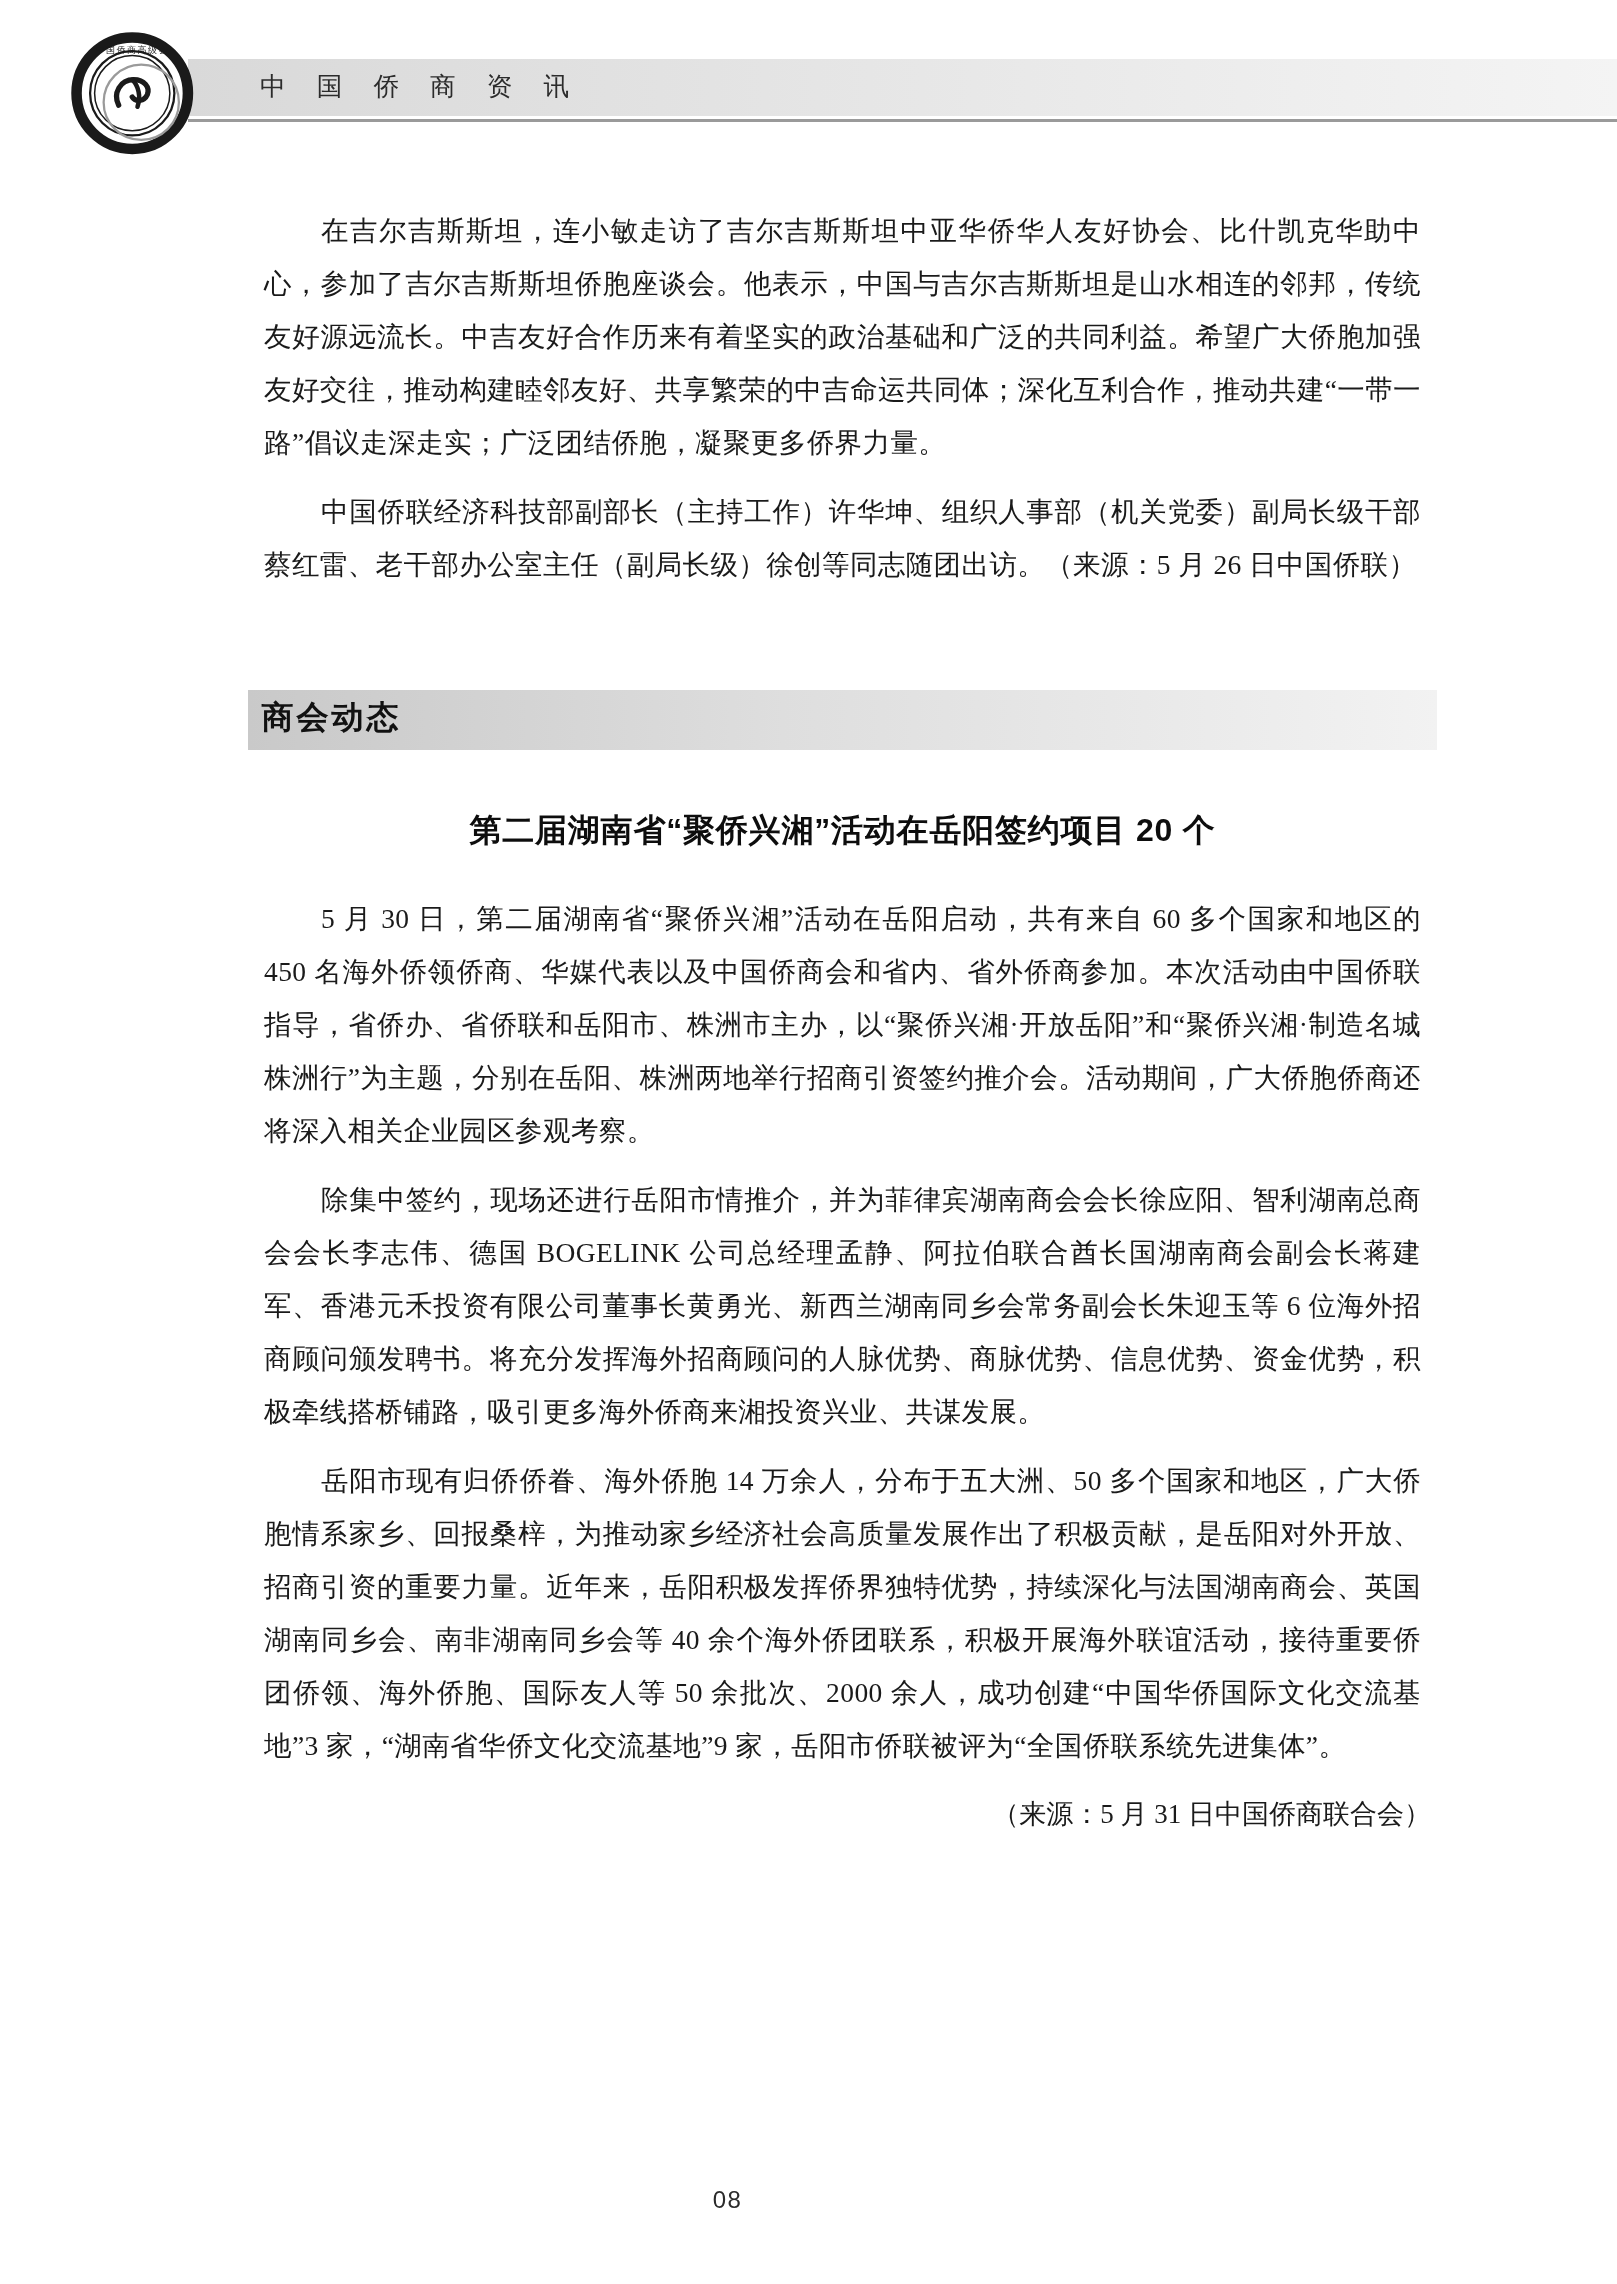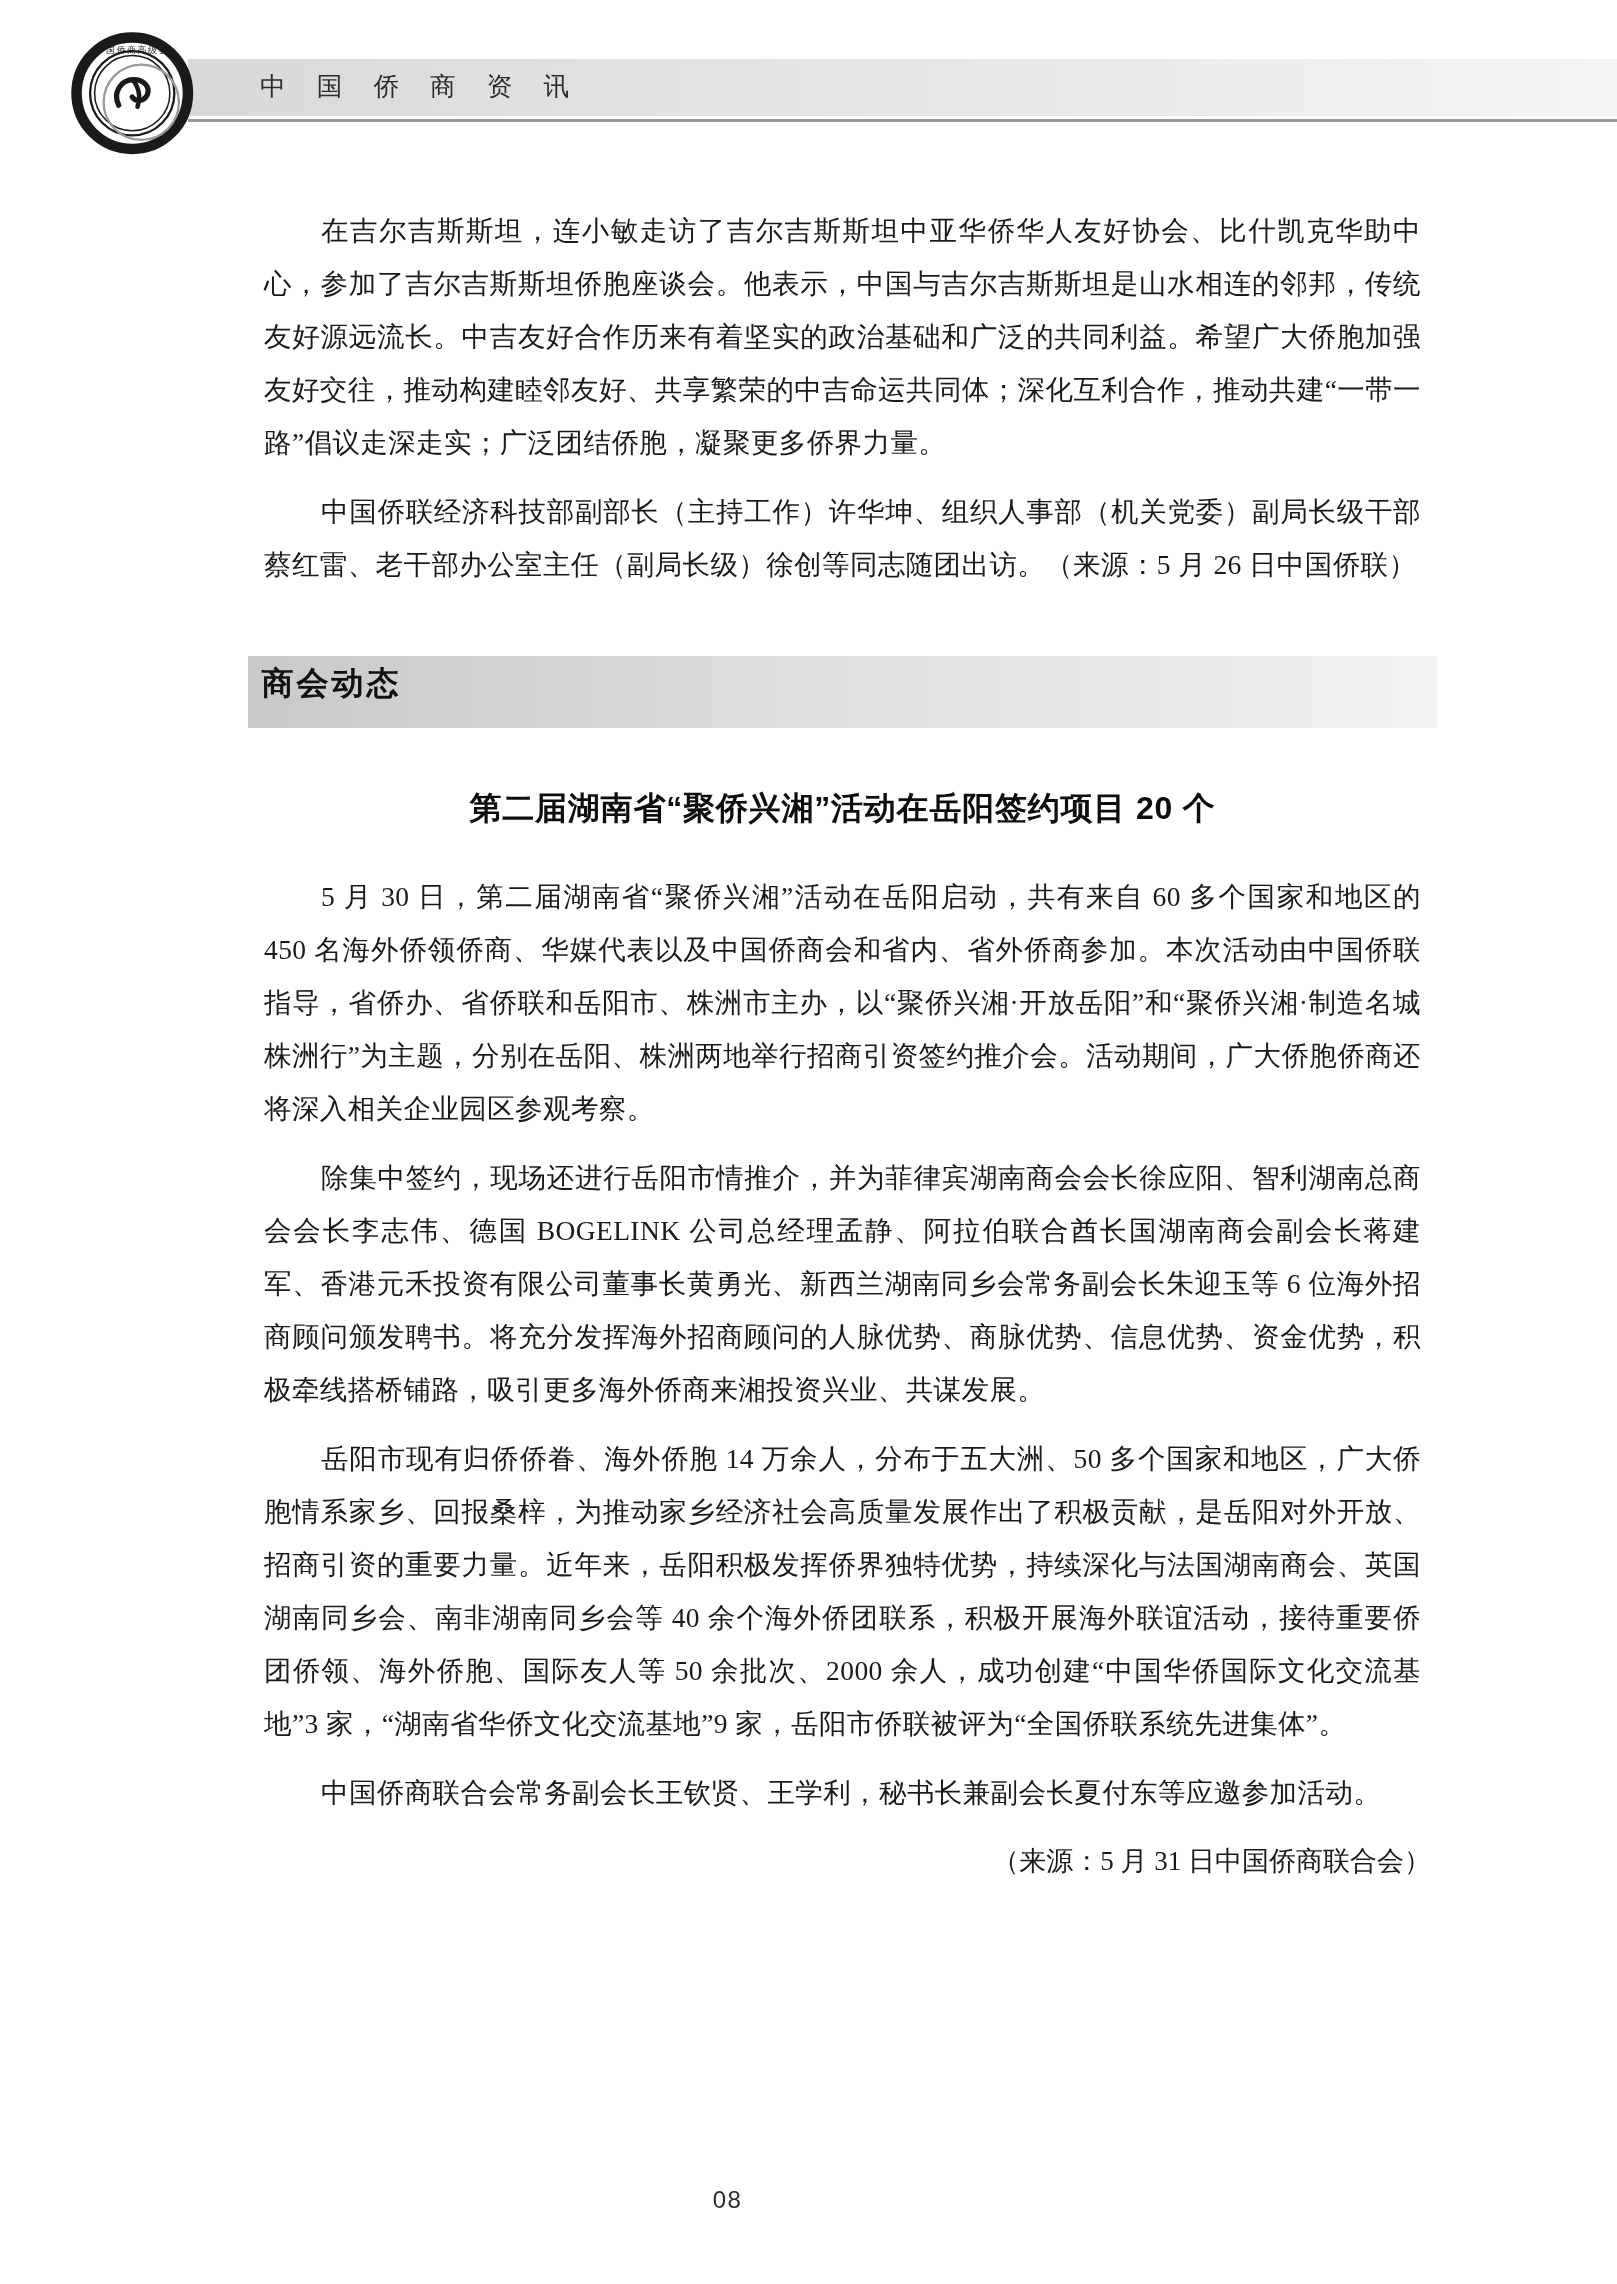--- a/index.html
+++ b/index.html
@@ -76,23 +76,23 @@
     line-height: 53px;
     text-align: justify;
     text-justify: inter-ideograph;
     letter-spacing: 0.4px;
     text-indent: 57px;
   }
 
   
   .section-bar {
     position: relative;
-    margin-top: 65px;
+    margin-top: 99px;
     margin-bottom: 59px;
-    height: 72px;
+    height: 60px;
     width: 1189px;
     background: linear-gradient(to right, #c9c9c9 0%, #dedede 45%, #f2f2f2 100%);
   }
   .section-bar .label {
     position: absolute;
     left: 13.5px;
     top: 6px;
     font-family: "Liberation Sans", "DejaVu Sans", sans-serif;
     font-size: 32px;
     font-weight: bold;
@@ -161,20 +161,19 @@
 
     <div class="section-bar">
       <span class="label">商会动态</span>
     </div>
 
     <h1 class="article-title">第二届湖南省“聚侨兴湘”活动在岳阳签约项目 20 个</h1>
 
     <p class="body-text">5 月 30 日，第二届湖南省“聚侨兴湘”活动在岳阳启动，共有来自 60 多个国家和地区的 450 名海外侨领侨商、华媒代表以及中国侨商会和省内、省外侨商参加。本次活动由中国侨联指导，省侨办、省侨联和岳阳市、株洲市主办，以“聚侨兴湘·开放岳阳”和“聚侨兴湘·制造名城株洲行”为主题，分别在岳阳、株洲两地举行招商引资签约推介会。活动期间，广大侨胞侨商还将深入相关企业园区参观考察。</p>
     <p class="body-text">除集中签约，现场还进行岳阳市情推介，并为菲律宾湖南商会会长徐应阳、智利湖南总商会会长李志伟、德国 BOGELINK 公司总经理孟静、阿拉伯联合酋长国湖南商会副会长蒋建军、香港元禾投资有限公司董事长黄勇光、新西兰湖南同乡会常务副会长朱迎玉等 6 位海外招商顾问颁发聘书。将充分发挥海外招商顾问的人脉优势、商脉优势、信息优势、资金优势，积极牵线搭桥铺路，吸引更多海外侨商来湘投资兴业、共谋发展。</p>
     <p class="body-text">岳阳市现有归侨侨眷、海外侨胞 14 万余人，分布于五大洲、50 多个国家和地区，广大侨胞情系家乡、回报桑梓，为推动家乡经济社会高质量发展作出了积极贡献，是岳阳对外开放、招商引资的重要力量。近年来，岳阳积极发挥侨界独特优势，持续深化与法国湖南商会、英国湖南同乡会、南非湖南同乡会等 40 余个海外侨团联系，积极开展海外联谊活动，接待重要侨团侨领、海外侨胞、国际友人等 50 余批次、2000 余人，成功创建“中国华侨国际文化交流基地”3 家，“湖南省华侨文化交流基地”9 家，岳阳市侨联被评为“全国侨联系统先进集体”。</p>
-    <p class="body-text">中国侨商联合会常务副会长王钦贤、王学利，秘书长兼副会长夏付东等应邀参加活动。</p>
 
     <p class="source-line">（来源：5 月 31 日中国侨商联合会）</p>
   </div>
 
   <div class="footer">08</div>
 </div>
 
 
 </body></html>

